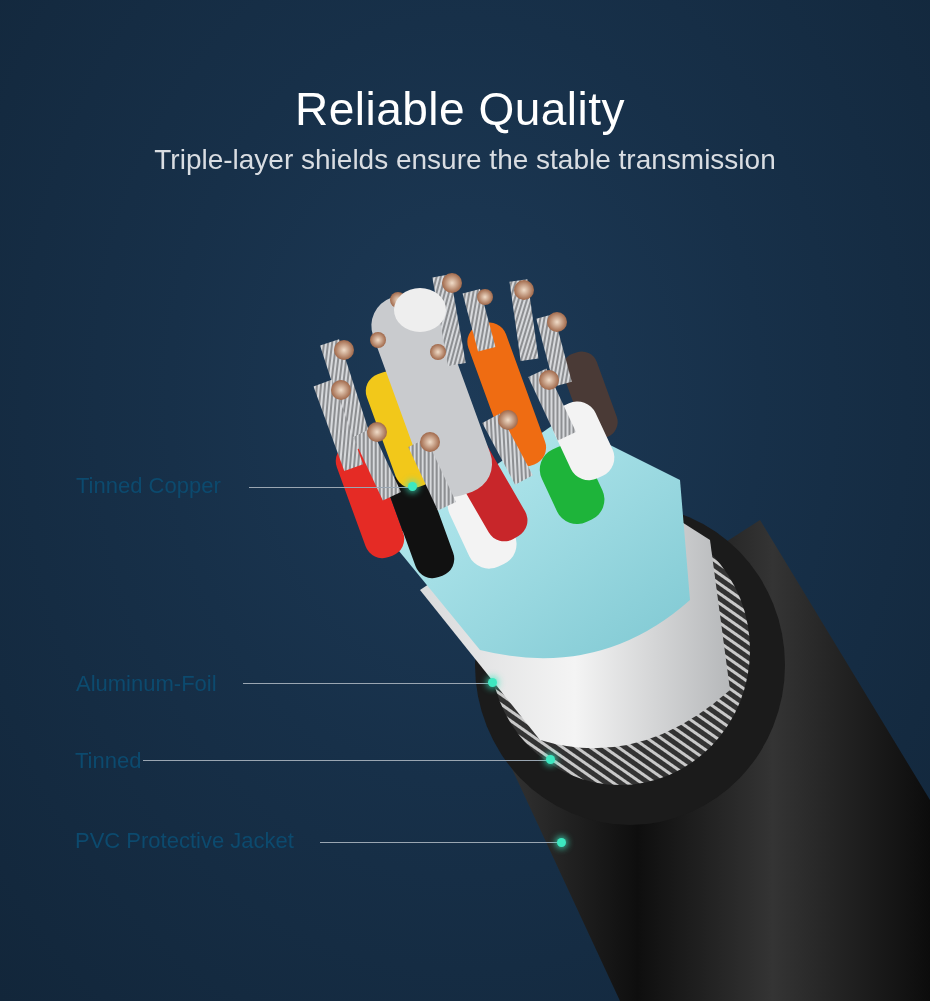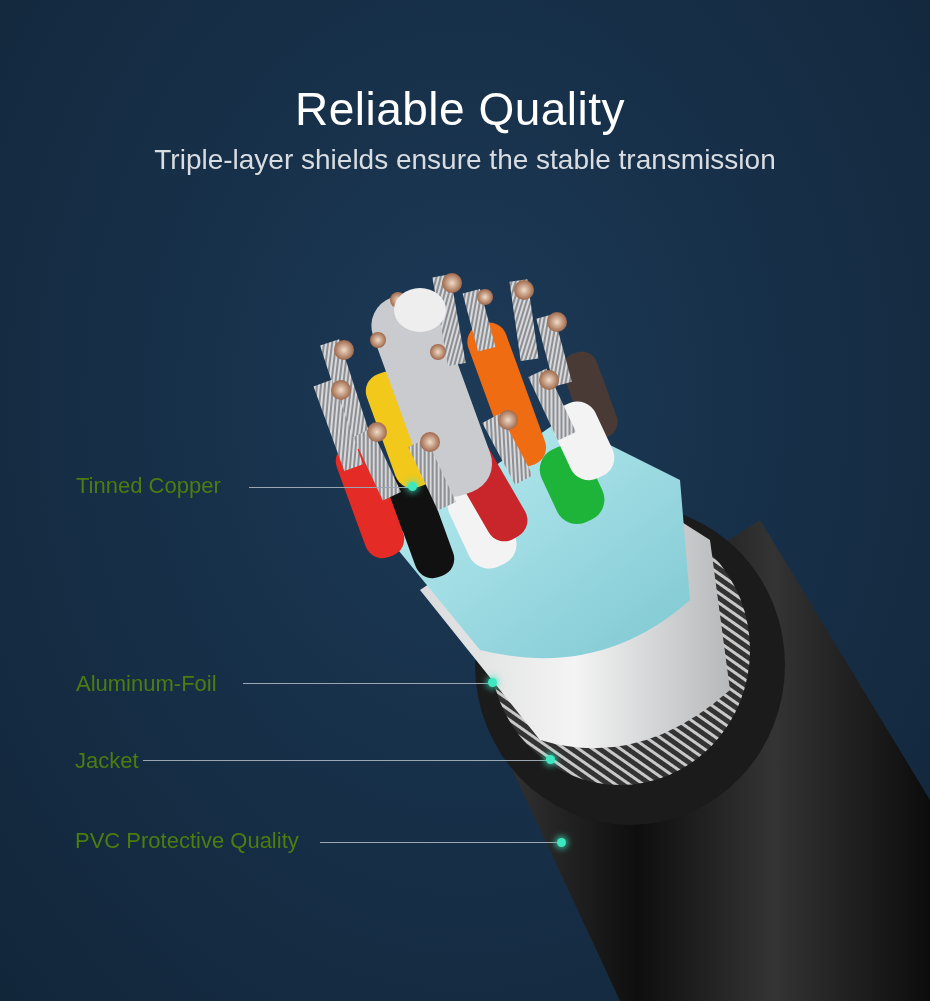--- a/index.html
+++ b/index.html
@@ -1,21 +1,21 @@
 <!DOCTYPE html>
 <html><head>
 <meta charset="utf-8">
 <style>
   html,body{margin:0;padding:0;}
   body{width:930px;height:1001px;overflow:hidden;position:relative;
     background:radial-gradient(ellipse at 50% 40%, #1d3a57 0%, #173049 45%, #12263a 100%);
     font-family:"Liberation Sans", sans-serif;color:#fff;}
   .title{position:absolute;left:0;width:920px;top:82px;text-align:center;font-size:46px;font-weight:normal;letter-spacing:0.5px;color:#fff;}
   .subtitle{position:absolute;left:0;width:930px;top:144px;text-align:center;font-size:28px;color:#d9dde2;}
-  .label{position:absolute;font-size:22px;color:#4d7c0f;white-space:nowrap;}
+  .label{position:absolute;font-size:22px;color:#0c4a6e;white-space:nowrap;}
   .line{position:absolute;height:1px;background:#9aa6b2;}
   .dot{position:absolute;width:9px;height:9px;border-radius:50%;background:#3de8c0;box-shadow:0 0 6px 2px rgba(61,232,192,0.7);}
   svg.cable{position:absolute;left:0;top:0;}
 </style>
 </head>
 <body>
 
 <div class="title">Reliable Quality</div>
 <div class="subtitle">Triple-layer shields ensure the stable transmission</div>
 
@@ -105,19 +105,19 @@
 </svg>
 
 <div class="label" style="left:76px;top:473px;">Tinned Copper</div>
 <div class="line" style="left:249px;top:487px;width:163px;"></div>
 <div class="dot" style="left:408px;top:482px;"></div>
 
 <div class="label" style="left:76px;top:671px;">Aluminum-Foil</div>
 <div class="line" style="left:243px;top:683px;width:247px;"></div>
 <div class="dot" style="left:488px;top:678px;"></div>
 
-<div class="label" style="left:75px;top:748px;">Jacket</div>
+<div class="label" style="left:75px;top:748px;">Tinned</div>
 <div class="line" style="left:143px;top:760px;width:405px;"></div>
 <div class="dot" style="left:546px;top:755px;"></div>
 
-<div class="label" style="left:75px;top:828px;">PVC Protective Quality</div>
+<div class="label" style="left:75px;top:828px;">PVC Protective Jacket</div>
 <div class="line" style="left:320px;top:842px;width:238px;"></div>
 <div class="dot" style="left:557px;top:838px;"></div>
 
 </body></html>

